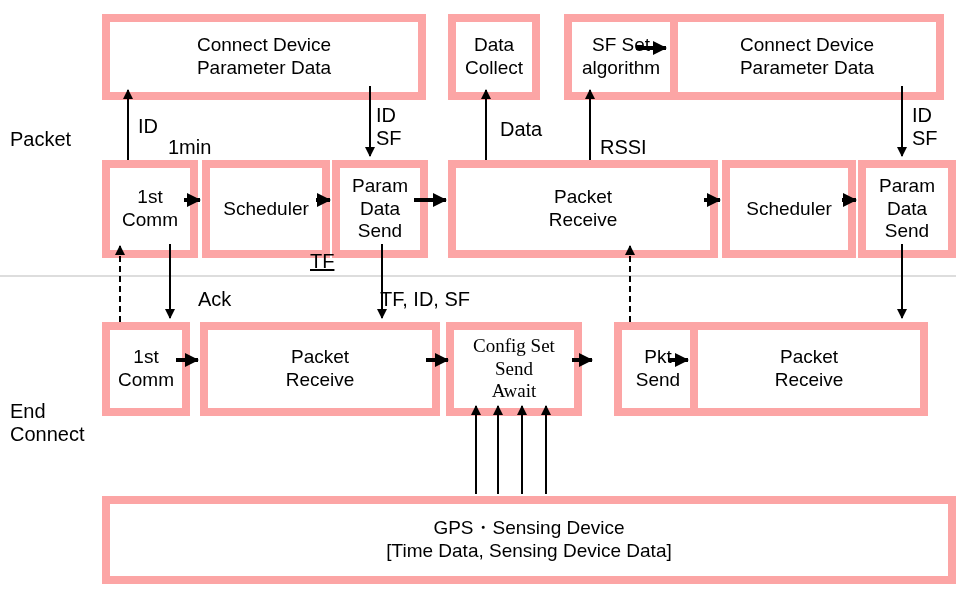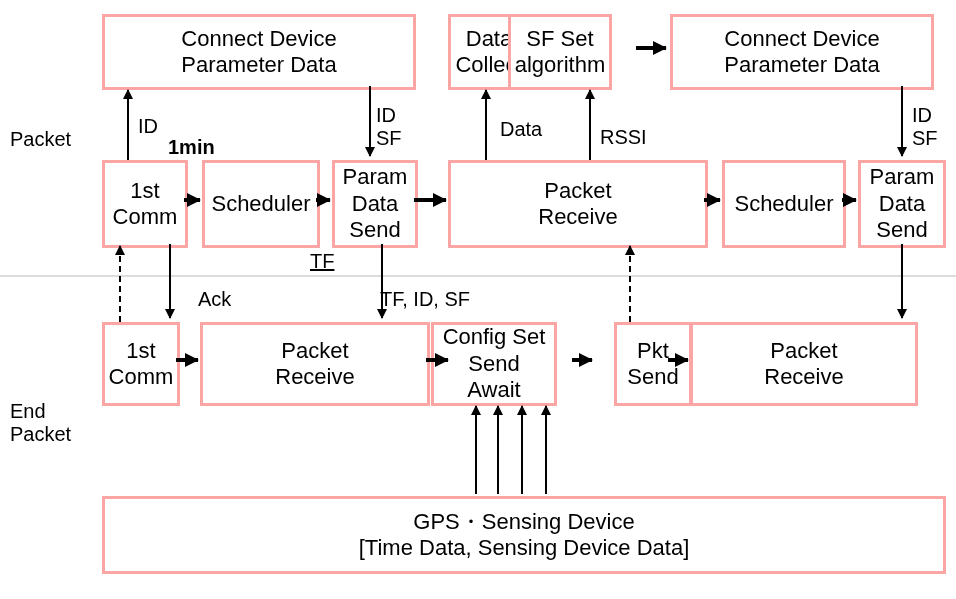--- a/index.html
+++ b/index.html
@@ -9,27 +9,27 @@
     background: #fff;
   }
   .canvas {
     position: relative;
     width: 956px;
     height: 599px;
     background: #fff;
   }
   .box {
     position: absolute;
-    border: 3px solid #fca5a5;
+    border: 8px solid #fca5a5;
     background: #fff;
     display: flex;
     align-items: center;
     justify-content: center;
     text-align: center;
-    font-size: 22px;
+    font-size: 19px;
     line-height: 1.2;
     white-space: pre-line;
   }
   .label {
     position: absolute;
     font-size: 20px;
     background: transparent;
   }
   .divider {
     position: absolute;
@@ -46,27 +46,27 @@
   }
 </style>
 </head>
 <body>
 
 <div class="canvas">
   <div class="divider" style="top:275px;"></div>
 
   <div class="label" style="left:10px; top:128px; width:90px;">Packet</div>
   <div class="label" style="left:10px; top:400px; width:80px; white-space:pre-line;">End
-Packet</div>
+Connect</div>
 
   <div class="box" style="left:102px; top:14px; width:308px; height:70px;">Connect Device
 Parameter Data</div>
   <div class="box" style="left:448px; top:14px; width:76px; height:70px;">Data
 Collect</div>
-  <div class="box" style="left:508px; top:14px; width:98px; height:70px;">SF Set
+  <div class="box" style="left:564px; top:14px; width:98px; height:70px;">SF Set
 algorithm</div>
   <div class="box" style="left:670px; top:14px; width:258px; height:70px;">Connect Device
 Parameter Data</div>
 
   <div class="box" style="left:102px; top:160px; width:80px; height:82px;">1st
 Comm</div>
   <div class="box" style="left:202px; top:160px; width:112px; height:82px;">Scheduler</div>
   <div class="box" style="left:332px; top:160px; width:80px; height:82px;">Param
 Data
 Send</div>
@@ -74,40 +74,40 @@
 Receive</div>
   <div class="box" style="left:722px; top:160px; width:118px; height:82px;">Scheduler</div>
   <div class="box" style="left:858px; top:160px; width:82px; height:82px;">Param
 Data
 Send</div>
 
   <div class="box" style="left:102px; top:322px; width:72px; height:78px;">1st
 Comm</div>
   <div class="box" style="left:200px; top:322px; width:224px; height:78px;">Packet
 Receive</div>
-  <div class="box" style="left:431px; top:322px; width:120px; height:78px;">Config Set
+  <div class="box" style="left:446px; top:322px; width:120px; height:78px;font-family:Liberation Serif, serif;">Config Set
 Send
 Await</div>
   <div class="box" style="left:614px; top:322px; width:72px; height:78px;">Pkt
 Send</div>
   <div class="box" style="left:690px; top:322px; width:222px; height:78px;">Packet
 Receive</div>
 
   <div class="box" style="left:102px; top:496px; width:838px; height:72px;">GPS・Sensing Device
 [Time Data, Sensing Device Data]</div>
 
   <div class="label" style="left:138px; top:115px;">ID</div>
-  <div class="label" style="left:168px; top:136px;font-weight:bold;">1min</div>
+  <div class="label" style="left:168px; top:136px;">1min</div>
   <div class="label" style="left:376px; top:104px; white-space:pre-line;">ID
 SF</div>
   <div class="label" style="left:310px; top:250px;text-decoration:underline;">TF</div>
   <div class="label" style="left:198px; top:288px;">Ack</div>
   <div class="label" style="left:380px; top:288px;">TF, ID, SF</div>
   <div class="label" style="left:500px; top:118px;">Data</div>
-  <div class="label" style="left:600px; top:126px;text-align:center;">RSSI</div>
+  <div class="label" style="left:600px; top:136px;text-align:center;">RSSI</div>
   <div class="label" style="left:912px; top:104px; white-space:pre-line;">ID
 SF</div>
 
   <svg width="956" height="599">
     <defs>
       <marker id="arrow" markerWidth="12" markerHeight="12" refX="9" refY="5" orient="auto" markerUnits="userSpaceOnUse">
         <path d="M0,0 L10,5 L0,10 Z" fill="#000"></path>
       </marker>
       <marker id="arrowBig" markerWidth="16" markerHeight="16" refX="13" refY="7" orient="auto" markerUnits="userSpaceOnUse">
         <path d="M0,0 L14,7 L0,14 Z" fill="#000"></path>

